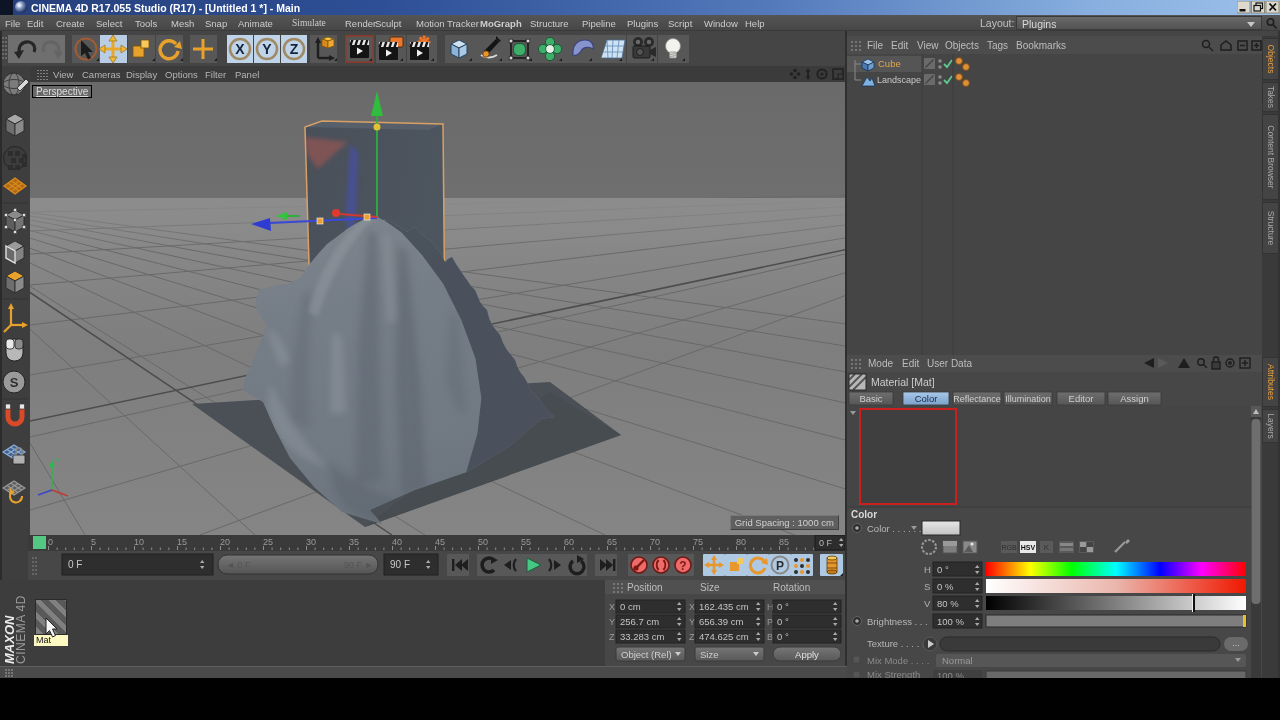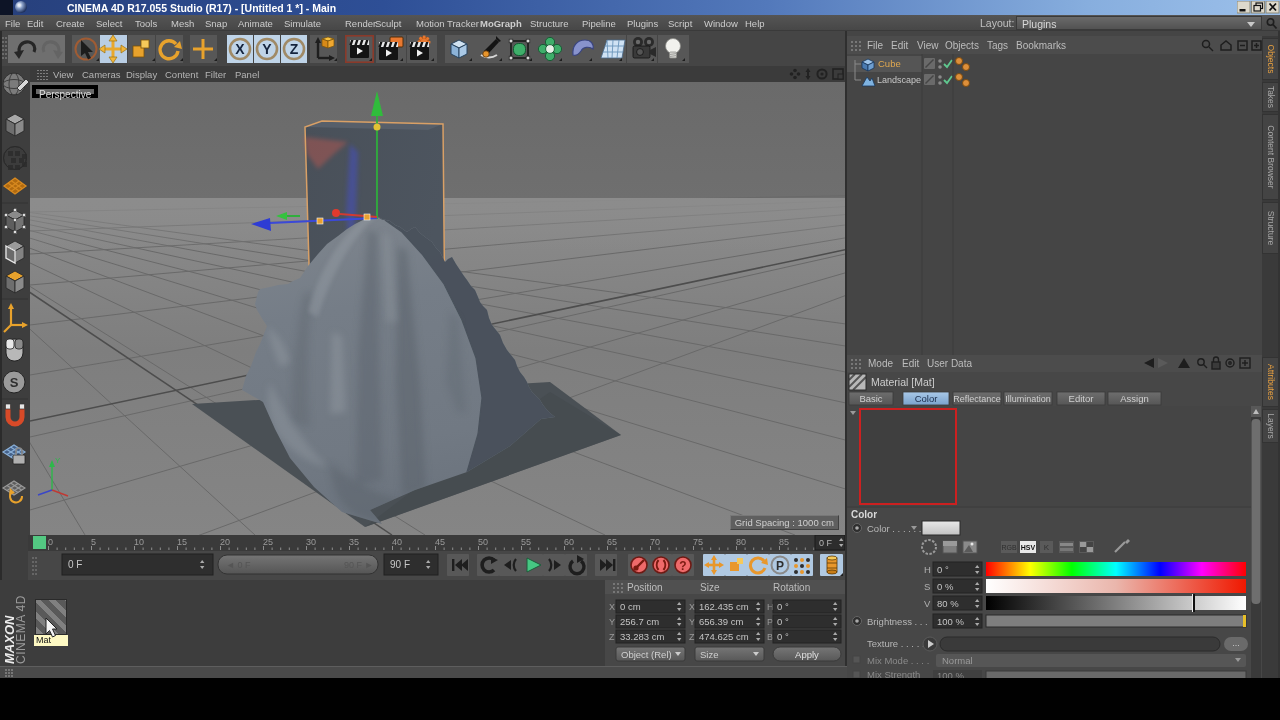--- a/index.html
+++ b/index.html
@@ -12,21 +12,21 @@
   .vm { position:absolute; top:3px; font-size:9.5px; color:#b4b4b4; white-space:nowrap; }
   .vtab { position:absolute; left:0; width:18px; background:#444444; border:1px solid #333; }
   .vtab span { position:absolute; left:50%; top:50%; transform:translate(-50%,-50%) rotate(90deg); font-size:8.5px; color:#a8a8a8; white-space:nowrap; }
 </style>
 </head>
 <body>
 
 <div class="abs" id="titlebar" style="left:0;top:0;width:1280px;height:15px;background:linear-gradient(90deg,#27407c 0%,#2e4f96 30%,#5379bb 60%,#87aede 85%,#9cc0ea 100%);">
   <div class="abs" style="left:0;top:0;width:13px;height:15px;background:#0d1426;"></div>
   <div class="abs" style="left:15px;top:1px;width:12px;height:12px;border-radius:50%;background:radial-gradient(circle at 35% 35%, #e8eef8 10%, #8aa0c8 30%, #223460 70%, #141f42 100%);"></div>
-  <div class="abs" style="left:31px;top:2px;color:#fff;font-size:10.5px;font-weight:bold;letter-spacing:0px;margin-left:36px;">CINEMA 4D R17.055 Studio (R17) - [Untitled 1 *] - Main</div>
+  <div class="abs" style="left:31px;top:2px;color:#fff;font-size:10.5px;font-weight:bold;letter-spacing:0px;">CINEMA 4D R17.055 Studio (R17) - [Untitled 1 *] - Main</div>
 
   <svg class="abs" style="left:1237px;top:1px;" width="43" height="13" viewBox="0 0 43 13">
     <g>
         <rect x="0" y="0" width="13" height="12" fill="#ddd9cc" stroke="#8a8878"></rect>
         <rect x="2.5" y="8" width="6" height="2.5" fill="#111"></rect>
       </g>
     <g>
         <rect x="14.5" y="0" width="13" height="12" fill="#ddd9cc" stroke="#8a8878"></rect>
         <rect x="19" y="2" width="6.5" height="5.5" fill="none" stroke="#111" stroke-width="1.2"></rect>
         <rect x="17" y="4.5" width="6.5" height="5.5" fill="#ddd9cc" stroke="#111" stroke-width="1.2"></rect>
@@ -40,21 +40,21 @@
 
 <div class="abs" id="menubar" style="left:0;top:15px;width:1280px;height:16px;background:linear-gradient(#555555,#474747);border-bottom:1px solid #3a3a3a;">
   <div class="mtop" style="left:5px;">File</div>
     <div class="mtop" style="left:27px;">Edit</div>
     <div class="mtop" style="left:56px;">Create</div>
     <div class="mtop" style="left:96px;">Select</div>
     <div class="mtop" style="left:135px;">Tools</div>
     <div class="mtop" style="left:171px;">Mesh</div>
     <div class="mtop" style="left:205px;">Snap</div>
     <div class="mtop" style="left:238px;">Animate</div>
-    <div class="mtop" style="left:284px;">Simulate</div>
+    <div class="mtop" style="left:292px;font-family:Liberation Serif, serif;">Simulate</div>
     <div class="mtop" style="left:333px;padding-left:12px;">Render</div>
     <div class="mtop" style="left:375px;">Sculpt</div>
     <div class="mtop" style="left:416px;">Motion Tracker</div>
     <div class="mtop" style="left:480px;font-weight:bold;">MoGraph</div>
     <div class="mtop" style="left:530px;">Structure</div>
     <div class="mtop" style="left:582px;">Pipeline</div>
     <div class="mtop" style="left:627px;">Plugins</div>
     <div class="mtop" style="left:668px;">Script</div>
     <div class="mtop" style="left:704px;">Window</div>
     <div class="mtop" style="left:745px;">Help</div>
@@ -339,21 +339,21 @@
       <g stroke="#7e7e7e" stroke-width="1">
         <line x1="0" y1="1.5" x2="12" y2="1.5" stroke-dasharray="2 1"></line>
         <line x1="0" y1="4.5" x2="12" y2="4.5" stroke-dasharray="2 1"></line>
         <line x1="0" y1="7.5" x2="12" y2="7.5" stroke-dasharray="2 1"></line>
         <line x1="0" y1="10.5" x2="12" y2="10.5" stroke-dasharray="2 1"></line>
       </g>
     </svg>
   <div class="vm" style="left:23px;">View</div>
     <div class="vm" style="left:52px;">Cameras</div>
     <div class="vm" style="left:96px;">Display</div>
-    <div class="vm" style="left:135px;">Content</div>
+    <div class="vm" style="left:135px;">Options</div>
     <div class="vm" style="left:175px;">Filter</div>
     <div class="vm" style="left:205px;">Panel</div>
   <svg class="abs" style="left:759px;top:2px" width="56" height="12" viewBox="0 0 56 12">
     <g fill="#222222">
       <circle cx="6" cy="2.5" r="1.8"></circle>
         <circle cx="6" cy="9.5" r="1.8"></circle>
         <circle cx="2.5" cy="6" r="1.8"></circle>
         <circle cx="9.5" cy="6" r="1.8"></circle>
       <path d="M19 0 L21.5 4 L16.5 4 Z"></path>
         <path d="M19 12 L21.5 8 L16.5 8 Z"></path>
@@ -462,21 +462,21 @@
 <rect x="287" y="136" width="6" height="6" fill="#e8a030" stroke="#f8f8f8" stroke-width="0.6"></rect>
 <rect x="334" y="132" width="6" height="6" fill="#e8a030" stroke="#f8f8f8" stroke-width="0.6"></rect>
 <g stroke-width="1.4">
         <line x1="22" y1="408" x2="22" y2="382" stroke="#2db84a"></line>
         <polygon points="22,378 19,385 25,385" fill="#2db84a"></polygon>
         <line x1="22" y1="408" x2="38" y2="414" stroke="#c03a34"></line>
         <line x1="22" y1="408" x2="8" y2="413" stroke="#3a46c8"></line>
         <text x="25" y="381" font-size="8" fill="#2db84a" font-family="Liberation Sans">Y</text>
       </g>
 </svg>
-  <div class="abs" style="left:2px;top:3px;background:#686868;border:4px solid #000000;color:#dcdcdc;font-size:10px;padding:0 3px;height:13px;line-height:12px;">Perspective</div>
+  <div class="abs" style="left:2px;top:3px;background:#686868;border:1px solid #000000;color:#dcdcdc;font-size:10px;padding:0 3px;height:13px;line-height:12px;text-decoration:underline;">Perspective</div>
   <div class="abs" style="right:6px;bottom:5px;background:#5f5f5f;border-top:1px solid #787878;border-left:1px solid #787878;border-right:1px solid #404040;border-bottom:1px solid #404040;color:#d0d0d0;font-size:9.5px;padding:0 4px;height:15px;line-height:14px;">Grid Spacing : 1000 cm</div>
 </div>
 
 <div class="abs" id="ruler" style="left:28px;top:535px;width:817px;height:16px;background:#3a3a3a;">
     <svg width="817" height="16" viewBox="0 0 817 16">
 <rect width="817" height="16" fill="#3a3a3a"></rect>
 <rect x="5" y="1" width="13" height="13" fill="#53c882"></rect>
 <text x="20.0" y="10" font-size="9" fill="#9a9a9a" font-family="Liberation Sans">0</text>
 <text x="63.0" y="10" font-size="9" fill="#9a9a9a" font-family="Liberation Sans">5</text>
 <text x="106.0" y="10" font-size="9" fill="#9a9a9a" font-family="Liberation Sans">10</text>

